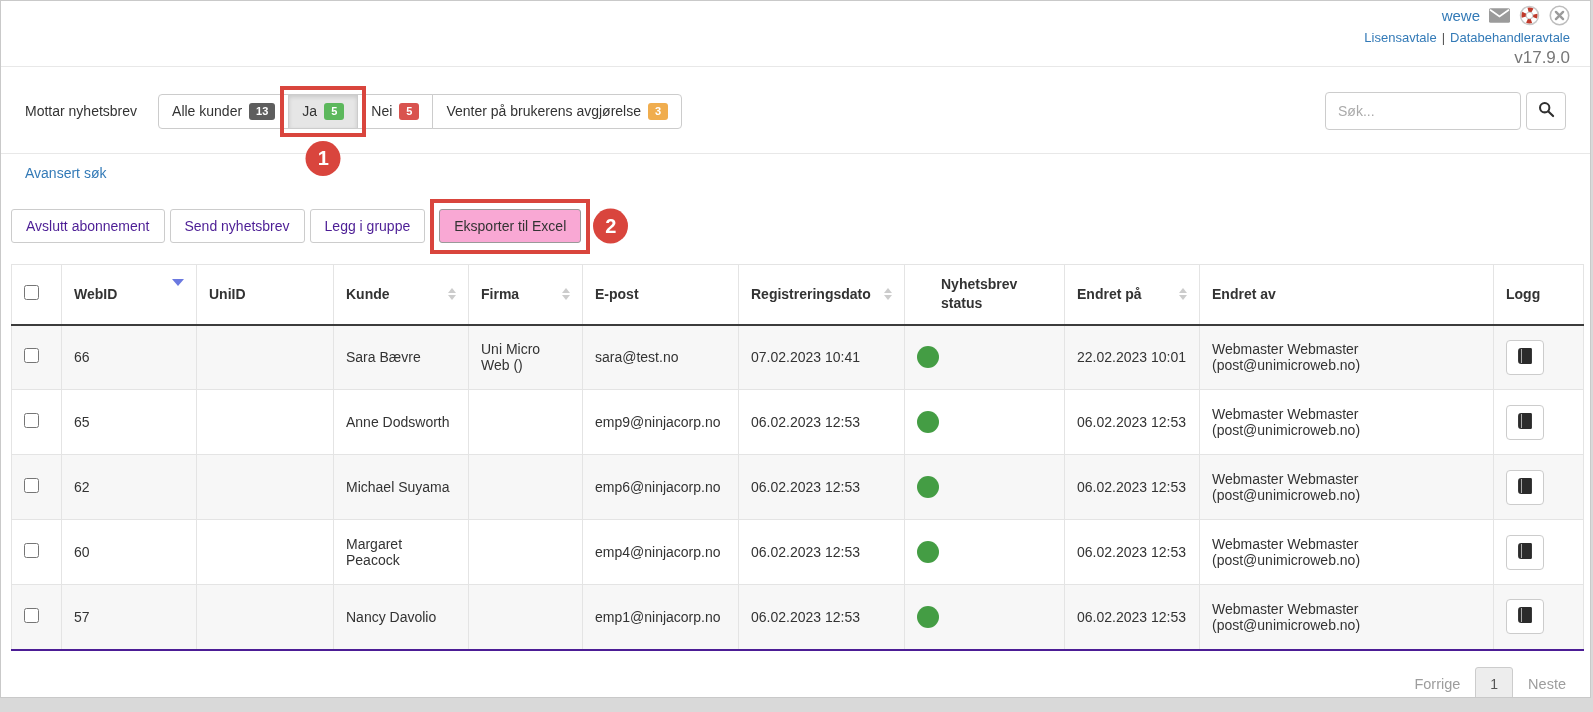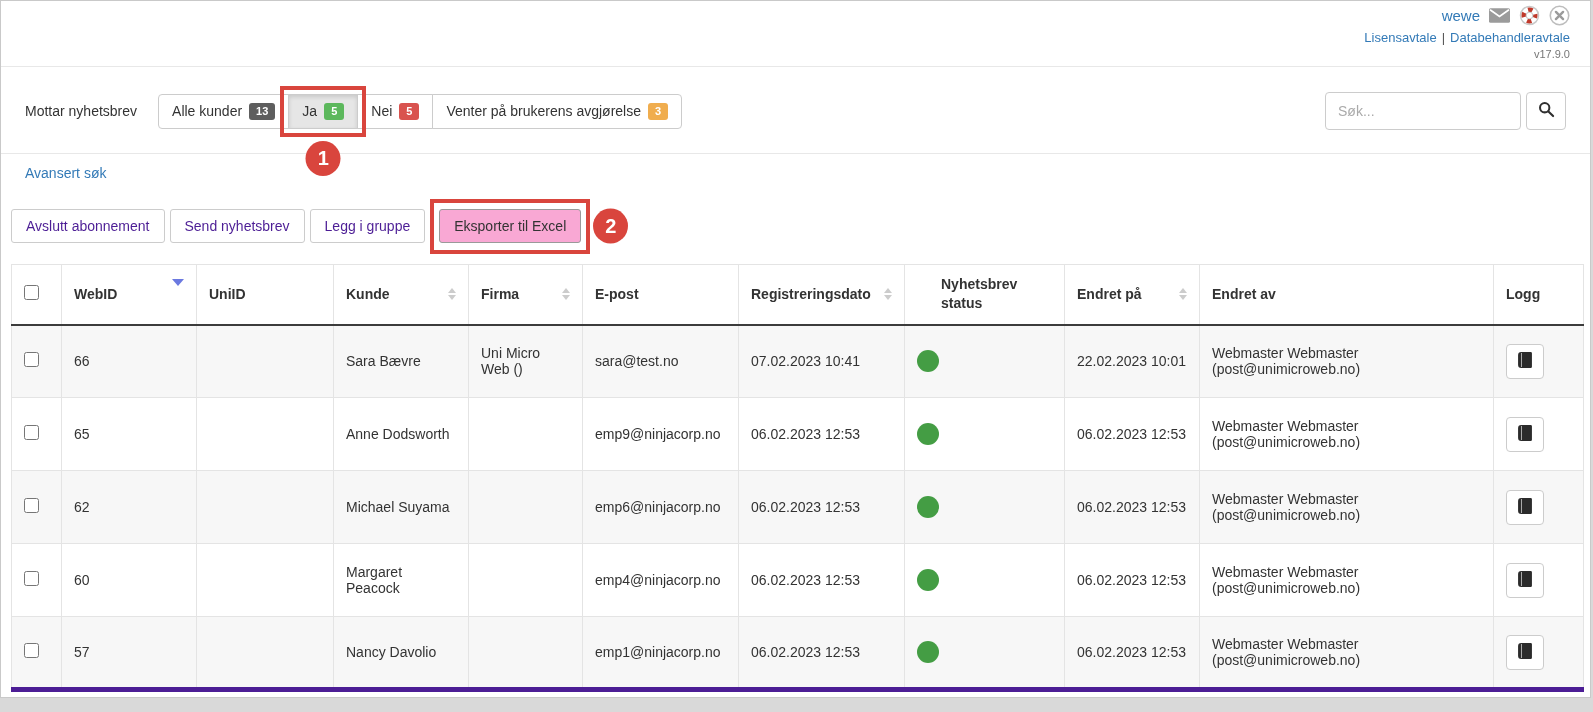--- a/index.html
+++ b/index.html
@@ -18,21 +18,21 @@
     height: 66px; border-bottom: 1px solid #e8e8e8;
     padding: 3px 20px 0 12px;
     display: flex; flex-direction: column; align-items: flex-end;
   }
   .th-line1 { display: flex; align-items: center; gap: 9px; height: 23px; }
   .username { color: var(--link); font-size: 15px; text-decoration: none; cursor: pointer; }
   .hdr-icon { display: inline-flex; align-items: center; cursor: pointer; }
   .th-line2 { font-size: 13px; height: 21px; display: flex; align-items: center; gap: 5px; }
   .th-line2 a { color: var(--link); text-decoration: none; cursor: pointer; }
   .th-line2 .sep { color: #555; }
-  .th-line3 { font-size: 11px; color: #777; height: 18px; }
+  .th-line3 { font-size: 17px; color: #777; height: 18px; }
 
   
   .filter-section {
     display: flex; align-items: center;
     padding: 25px 24px 23px 24px;
     border-bottom: 1px solid #e8e8e8;
   }
   .filter-label { font-size: 14px; color: #333; margin-right: 10px; white-space: nowrap; }
   .btn-group { display: inline-flex; }
   .btn-tab {
@@ -113,23 +113,23 @@
     width: 1573px; margin: 21px 10px 0 10px; font-size: 14px;
     border: 1px solid #ddd;
   }
   .data-table th, .data-table td {
     border: 1px solid #e4e4e4; padding: 8px 12px;
     text-align: left; vertical-align: middle; overflow: hidden;
   }
   .data-table thead th {
     height: 60px; font-weight: bold; border-bottom: 2px solid #3c3c3c; background: #fff;
   }
-  .data-table tbody td { height: 73px; }
+  .data-table tbody td { height: 65px; }
   .data-table tbody tr:nth-child(odd) { background: #f7f7f7; }
-  .data-table tbody tr:last-child td { border-bottom: 5px solid #4c1d95; }
+  .data-table tbody tr:last-child td { border-bottom: 2px solid #4c1d95; }
   .th-inner { display: flex; align-items: center; justify-content: space-between; gap: 4px; }
   .data-table th:nth-child(8) .th-label { max-width: 92px; display: inline-block; line-height: 1.4; margin-left: 24px; }
   .tri-desc {
     width: 0; height: 0;
     border-left: 6px solid transparent; border-right: 6px solid transparent;
     border-top: 7px solid #6b79e0;
   }
   .arr-stack { display: flex; flex-direction: column; align-items: center; gap: 2px; }
   .arr-up {
     width: 0; height: 0;

